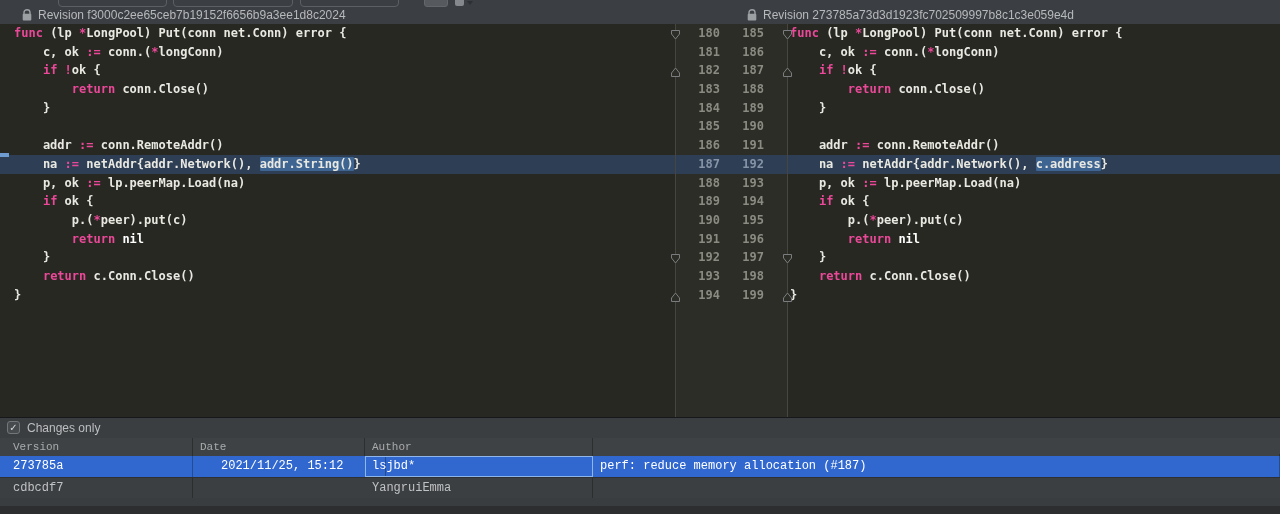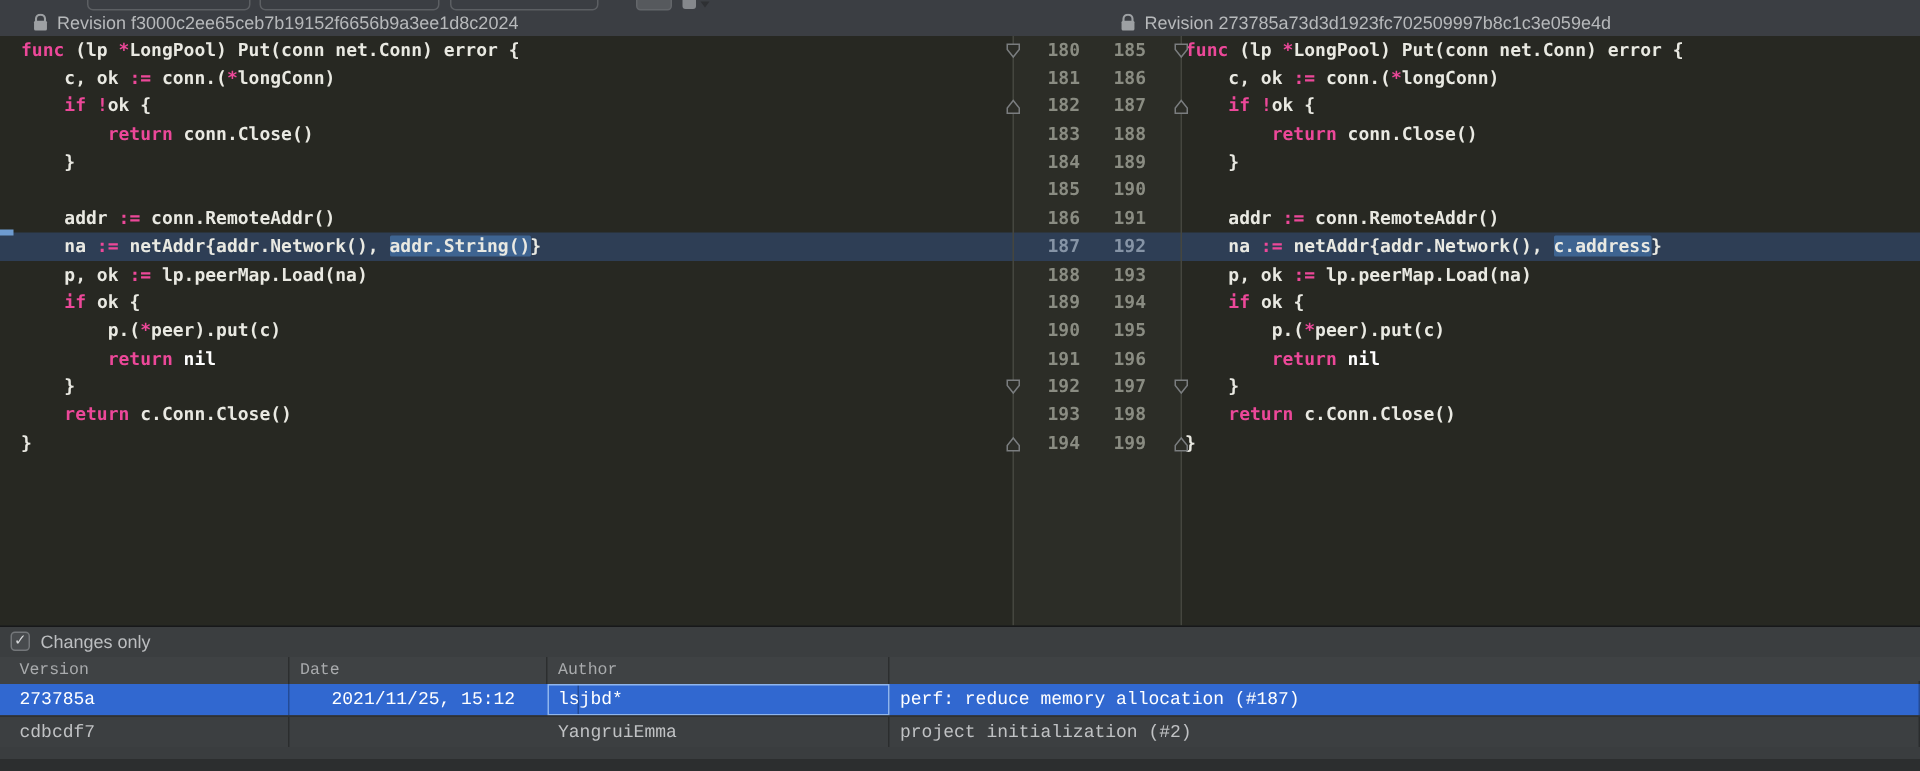--- a/index.html
+++ b/index.html
@@ -188,19 +188,18 @@
   <div id="tbody">
       <div class="trow row-selected" style="top: 18px;">
         <div class="td" style="left: 0px; width: 193px; padding-left: 13px;">273785a</div>
         <div class="td" style="left: 203px; width: 172px; margin-left: 11px;">2021/11/25, 15:12</div>
         <div class="td focused" style="left: 365px; width: 228px;">lsjbd*</div>
         <div class="td" style="left: 593px; width: 687px;">perf: reduce memory allocation (#187)</div>
       </div>
       <div class="trow row-plain" style="top: 39px;">
         <div class="td" style="left: 0px; width: 193px; padding-left: 13px;">cdbcdf7</div>
         <div class="td" style="left: 365px; width: 228px;">YangruiEmma</div>
-        <div class="td" style="left: 593px; width: 687px;">project initialization (#2)</div>
       </div>
     </div>
 </div>
 
 <div class="abs table-empty"></div>
 <div class="abs bottom-strip"></div>
 
 </body></html>

